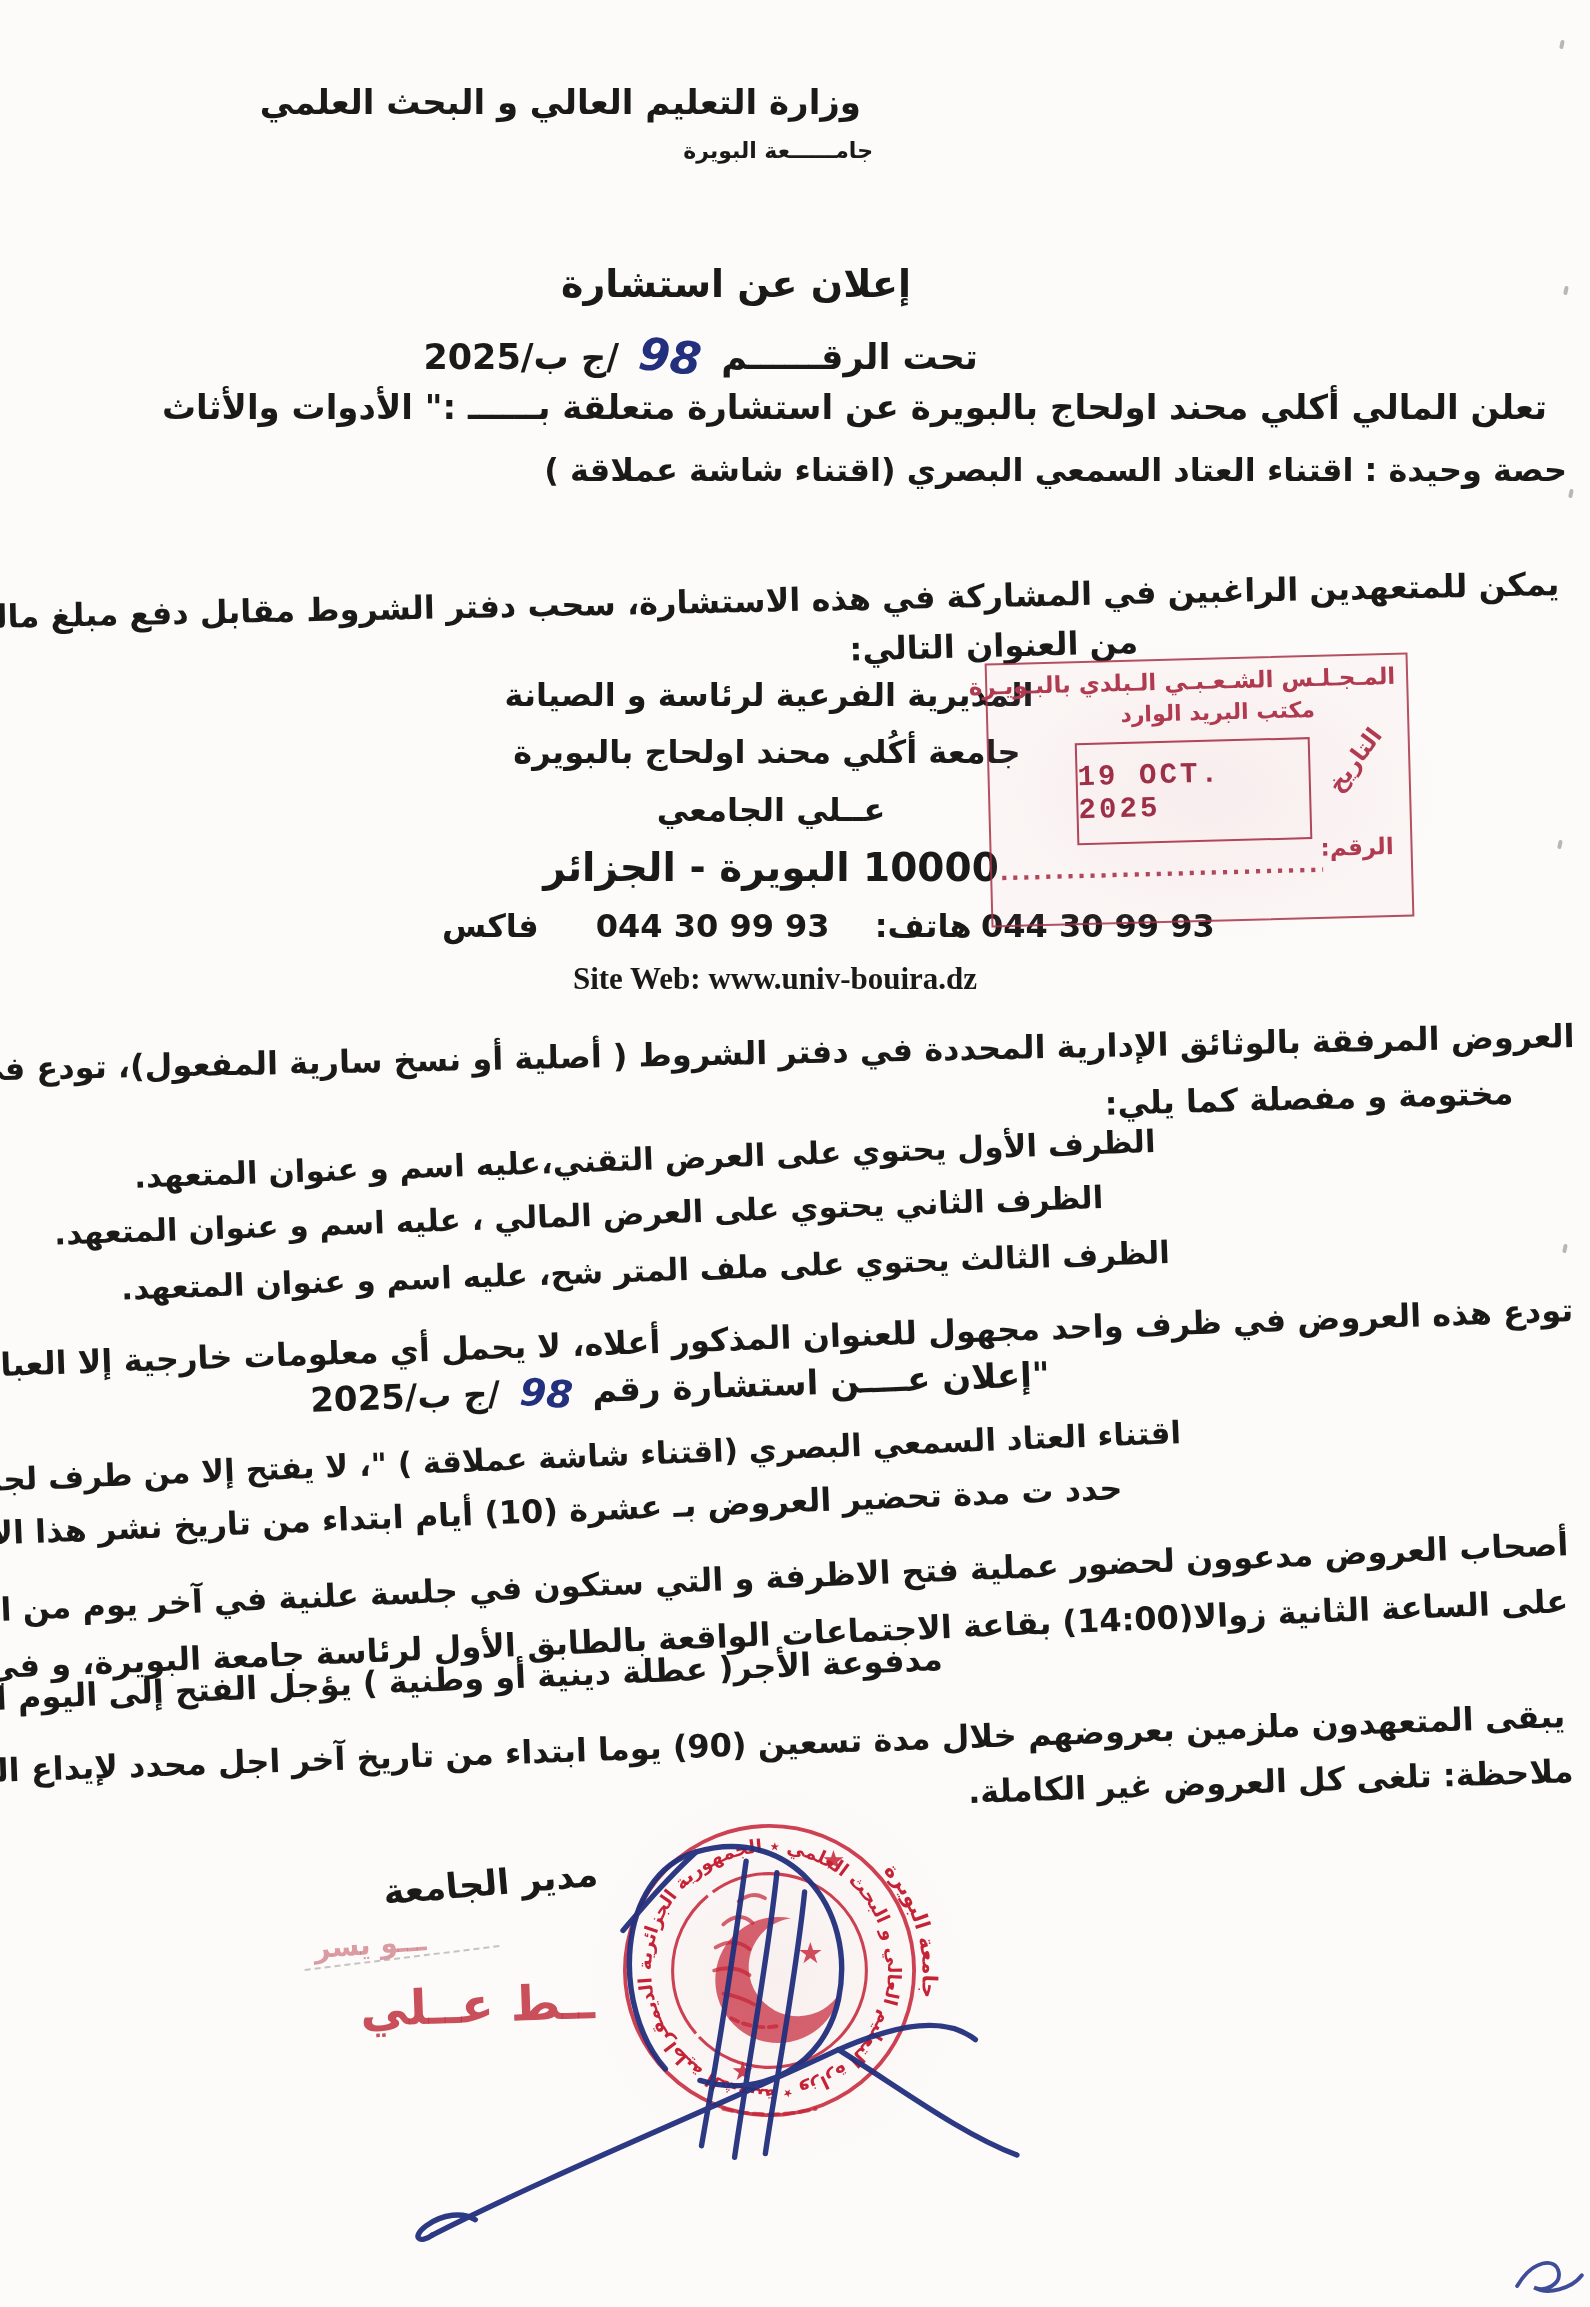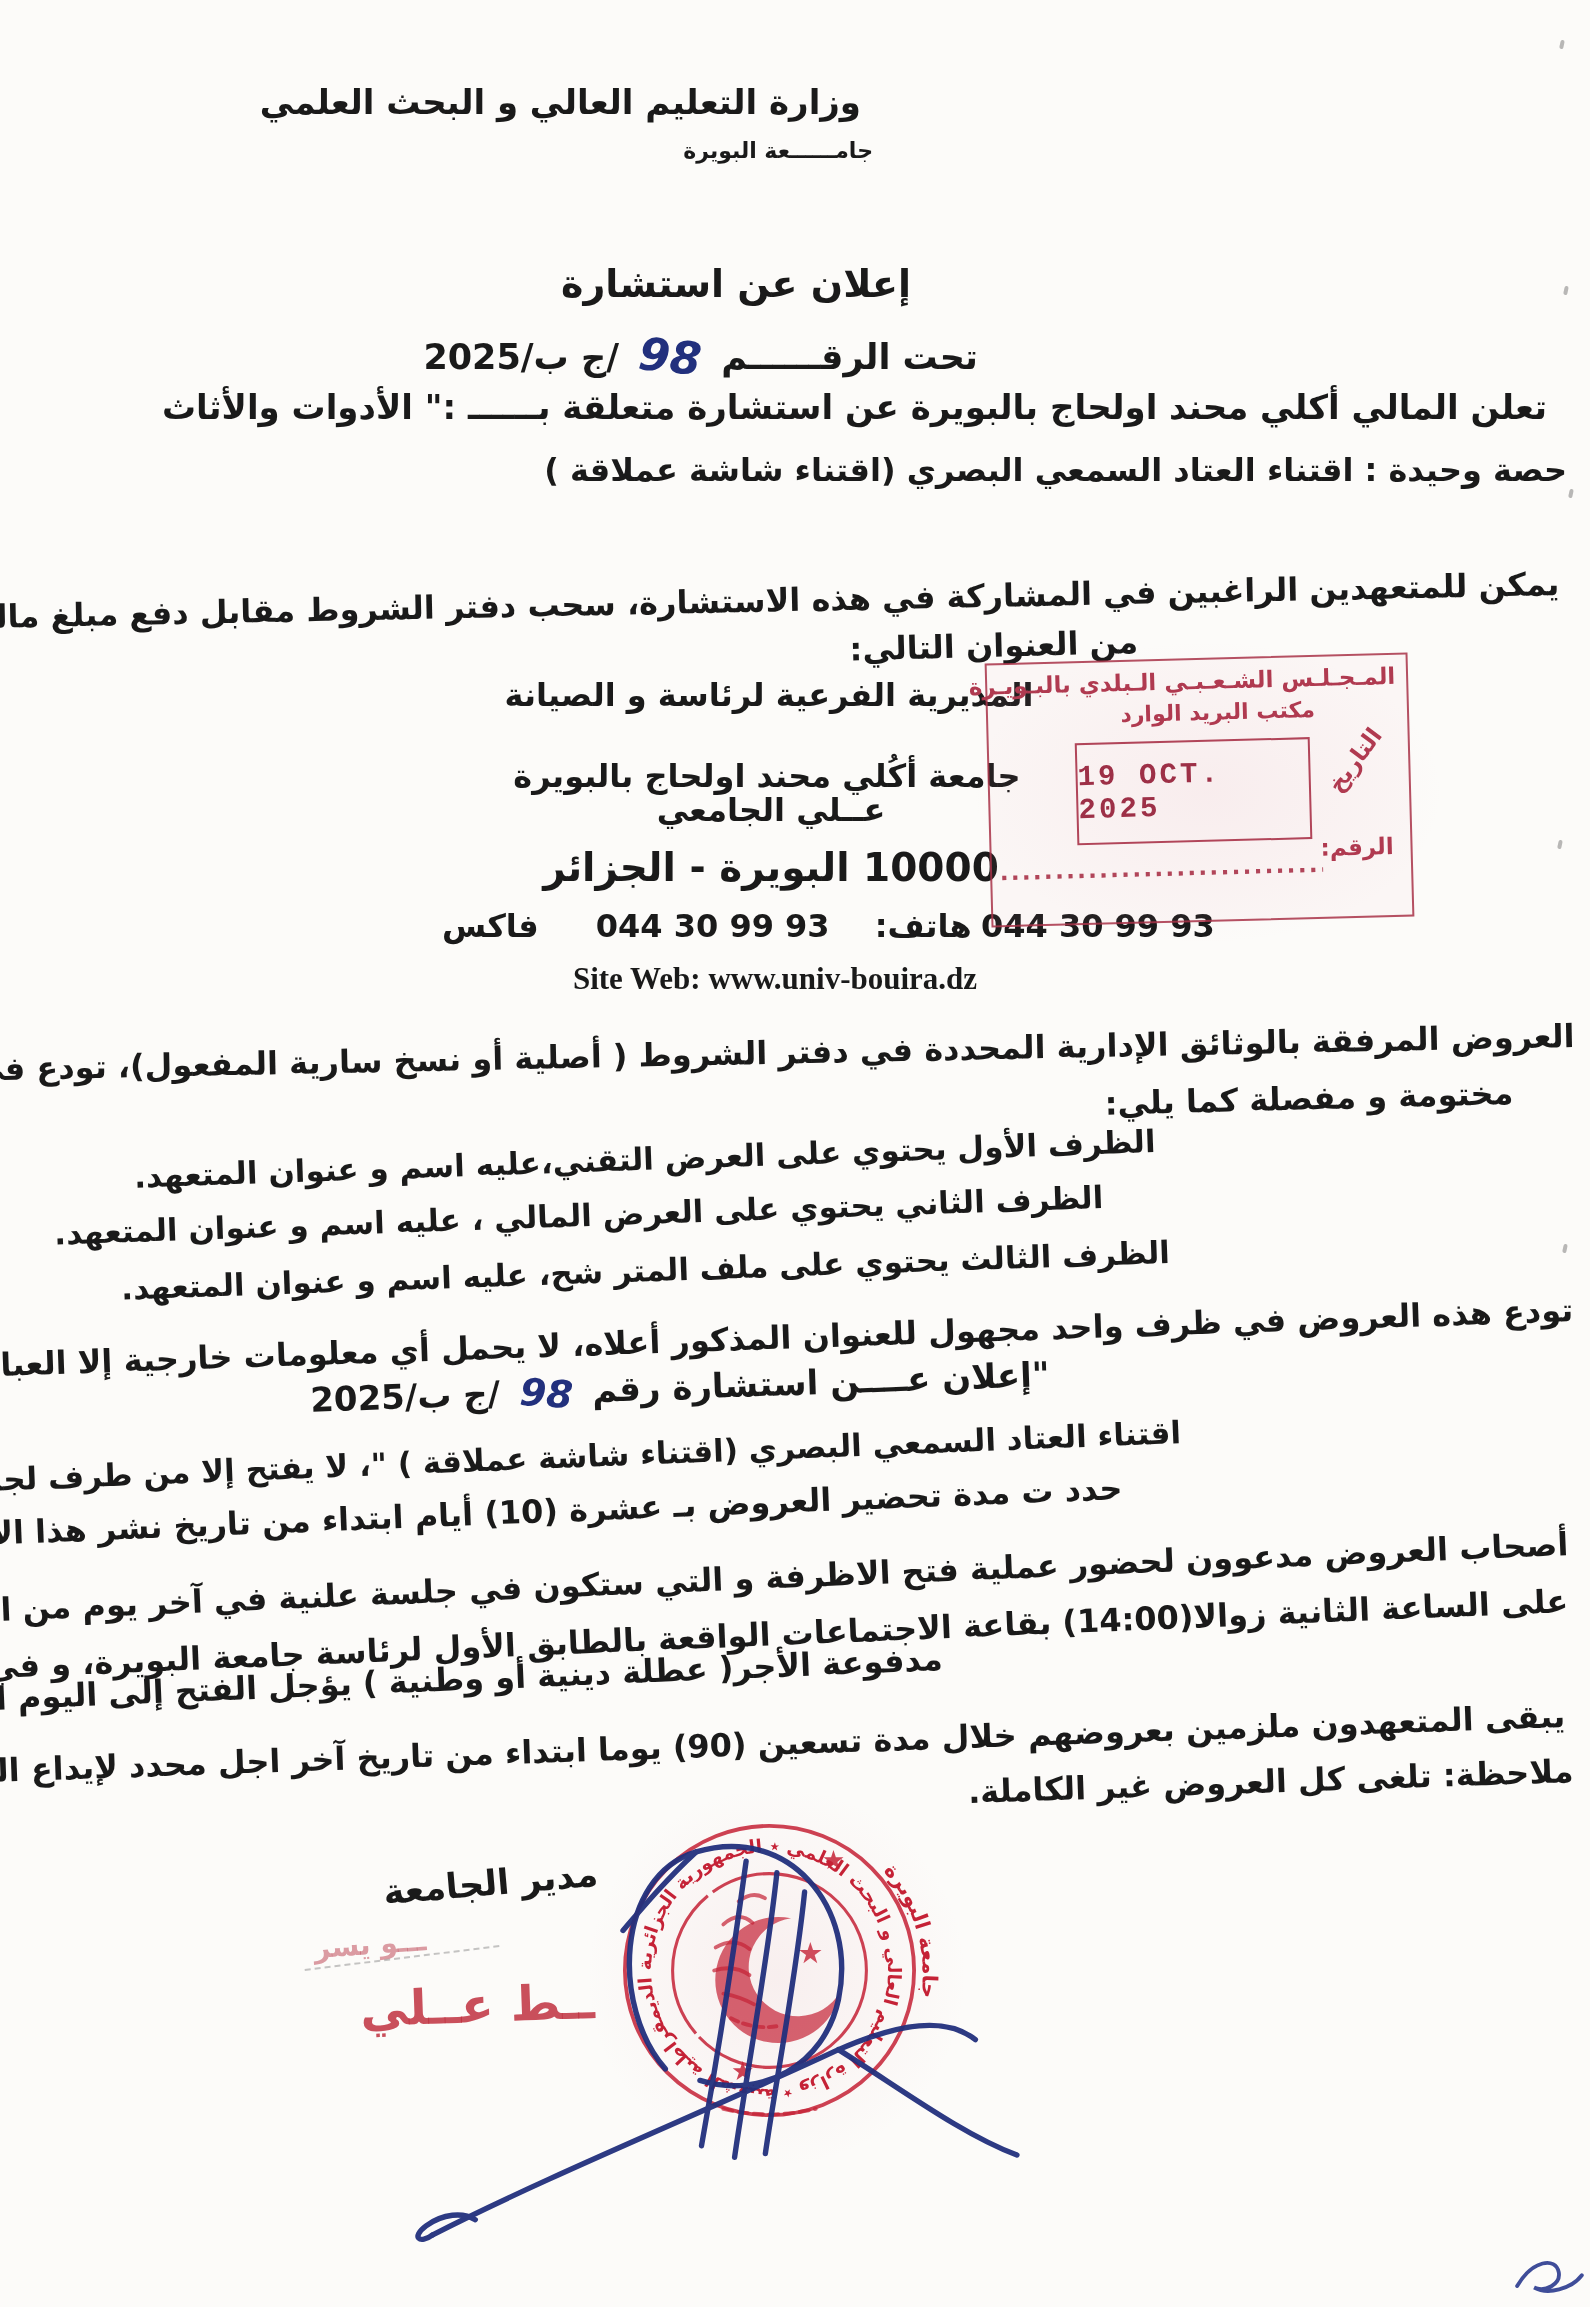--- a/index.html
+++ b/index.html
@@ -51,21 +51,21 @@
     <span>/ج ب/2025</span>
   </div>
 
   <div class="ln" style="right:43px;top:388px;font-size:34px;">تعلن المالي  أكلي محند اولحاج بالبويرة  عن استشارة متعلقة بــــــ :" الأدوات والأثاث</div>
   <div class="ln" style="right:23px;top:452px;font-size:32px;">حصة وحيدة : اقتناء العتاد السمعي البصري (اقتناء شاشة عملاقة )</div>
 
   <div class="ln tilt1" style="right:31px;top:566px;font-size:32px;">يمكن للمتعهدين الراغبين في المشاركة في هذه الاستشارة، سحب دفتر الشروط مقابل دفع مبلغ مالي قدره 2000دينار جزائري</div>
   <div class="ln tilt15" style="right:452px;top:624px;font-size:32px;">من العنوان التالي:</div>
 
   <div class="ln ctr" style="left:769px;top:677px;font-size:32px;">المديرية الفرعية لرئاسة  و الصيانة</div>
-  <div class="ln ctr" style="left:767px;top:734px;font-size:32px;margin-top:24px;">جامعة أكُلي محند اولحاج بالبويرة</div>
+  <div class="ln ctr" style="left:767px;top:734px;font-size:32px;">جامعة أكُلي محند اولحاج بالبويرة</div>
   <div class="ln ctr" style="left:771px;top:792px;font-size:32px;">عــلي الجامعي</div>
   <div class="ln ctr" style="left:771px;top:846px;font-size:39px;">10000 البويرة - الجزائر</div>
 
   <div style="position:absolute;left:442px;top:907px;direction:ltr;display:flex;align-items:baseline;font-weight:700;font-size:32px;white-space:nowrap;">
     <span style="direction:rtl;">فاكس</span>
     <span style="margin-left:57px;">044 30 99 93</span>
     <span style="direction:rtl;margin-left:45px;">هاتف:</span>
     <span style="margin-left:9.2px;">044 30 99 93</span>
   </div>
 

